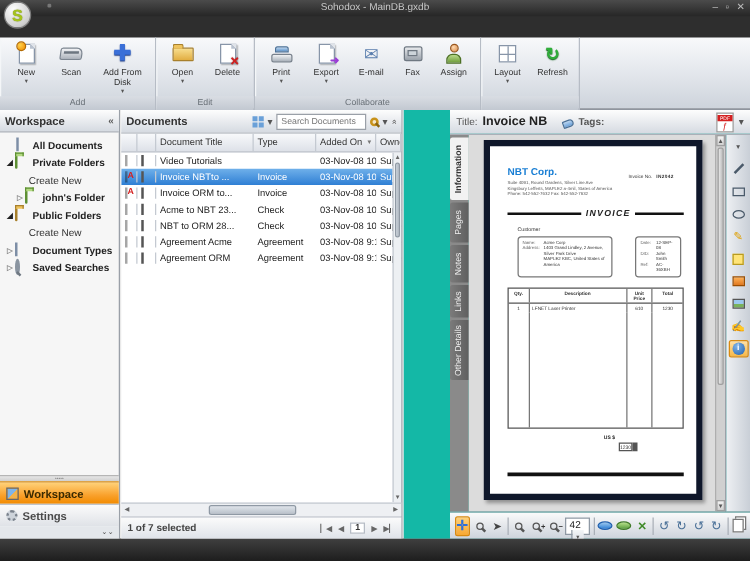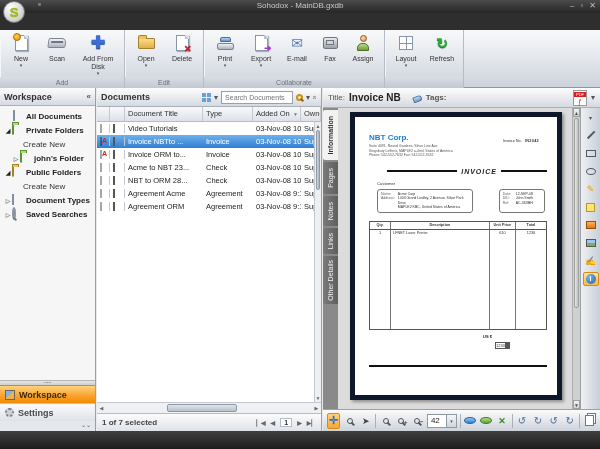--- a/index.html
+++ b/index.html
@@ -161,21 +161,21 @@
   .vscroll .sa { position:absolute; left:0; right:0; height:8px; font-size:5px; color:#666; text-align:center; line-height:8px; }
   .hscroll { height:11px; background:#eef0f3; border-top:1px solid #c4c9d1; position:relative; }
   .hscroll .thumb { position:absolute; left:70px; width:70px; top:1px; bottom:1px; background:linear-gradient(#dfe4ea,#b9c1ca); border:1px solid #8f99a4; border-radius:2px; }
   .hscroll .sa { position:absolute; top:0; bottom:0; width:9px; font-size:5px; color:#666; text-align:center; line-height:10px; }
   .docs-status { height:18px; background:linear-gradient(#fbfbfb,#dfe3e9); border-top:1px solid #b6bcc5;
     display:flex; align-items:center; padding:0 5px; font-size:8px; font-weight:bold; color:#444; }
   .pg { margin-left:auto; display:flex; gap:5px; font-size:6px; color:#666; align-items:center; }
   .pg .num { font-size:7px; color:#333; background:#fff; border:1px solid #b6bcc5; padding:0 3px; }
 
   
-  .preview { position:absolute; left:323px; top:0; width:277px; height:343px; background:#14b8a6; display:flex; flex-direction:column; }
+  .preview { position:absolute; left:323px; top:0; width:277px; height:343px; background:#14b8a6; display:flex; flex-direction:column;padding-left:37px; }
   .pv-hdr { height:20px; background:linear-gradient(#fdfdfd,#d5dae1); border-bottom:1px solid #aab0b8;
     display:flex; align-items:center; gap:4px; padding:0 5px; }
   .pv-hdr .tl { font-size:8px; color:#555; }
   .pv-hdr .tv { font-size:10px; font-weight:bold; color:#222; }
   .pdf-ico { margin-left:auto; width:14px; height:16px; background:#fff; border:1px solid #999; position:relative; }
   .pdf-ico:before { content:"PDF"; position:absolute; left:0; right:0; top:1px; background:#d42020; color:#fff; font-size:4px; text-align:center; line-height:5px; }
   .pdf-ico:after { content:"ƒ"; position:absolute; left:4px; bottom:0; color:#d42020; font-size:7px; }
 
   .pv-body { flex:1; display:flex; position:relative; }
   .vtabs { width:15px; background:#8a8a8a; display:flex; flex-direction:column; gap:2px; padding-top:2px; }
@@ -240,21 +240,21 @@
 
   .pv-toolbar { height:22px; background:linear-gradient(#fbfbfb,#cdd3db); border-top:1px solid #9aa0a8;
     display:flex; align-items:center; gap:3px; padding:0 4px; }
   .pt { width:16px; height:16px; display:flex; align-items:center; justify-content:center; font-size:9px; color:#444; }
   .pt.sel { background:linear-gradient(#ffd27a,#f7a832); border:1px solid #d88a10; border-radius:2px; }
   .pt .pan { font-size:11px; font-weight:bold; color:#2f6fd8; }
   .ptsep { width:1px; height:14px; background:#aab0b8; }
   .mag2 { width:6px; height:6px; border:1.5px solid #555; border-radius:50%; position:relative; }
   .mag2:after { content:""; position:absolute; right:-3px; bottom:-2px; width:4px; height:1.5px; background:#555; transform:rotate(45deg); }
   .mini { position:absolute; font-size:6px; font-weight:bold; left:9px; top:6px; color:#333; }
-  .zoom-combo { display:flex; align-items:center; border:1px solid #8f99a4; background:#fff; height:14px; }
+  .zoom-combo { display:flex; align-items:center; border:1px solid #8f99a4; background:#fff; height:14px;flex-direction:column; }
   .zoom-combo .zv { font-size:8px; color:#222; padding:0 3px; width:18px; }
   .zoom-combo .zc { width:10px; height:100%; background:linear-gradient(#f4f6f8,#cfd5dd); border-left:1px solid #8f99a4; font-size:5px; color:#555; text-align:center; line-height:13px; }
   .fit-b { width:12px; height:7px; border-radius:50%; background:linear-gradient(#9cc8ee,#2f7fd4); border:1px solid #1f5fae; }
   .fit-g { width:12px; height:7px; border-radius:50%; background:linear-gradient(#b6e08a,#5a9e3f); border:1px solid #3f7a28; }
   .fit-x { color:#3f8a28; font-weight:bold; font-size:9px; }
   .rot { font-size:10px; color:#4a7097; }
   .copy2 { width:9px; height:11px; background:#fff; border:1px solid #777; box-shadow:2px -2px 0 -1px #fff, 2px -2px 0 0 #777; }
 
   
   .bottombar { position:absolute; left:0; top:431px; width:600px; height:18px;

